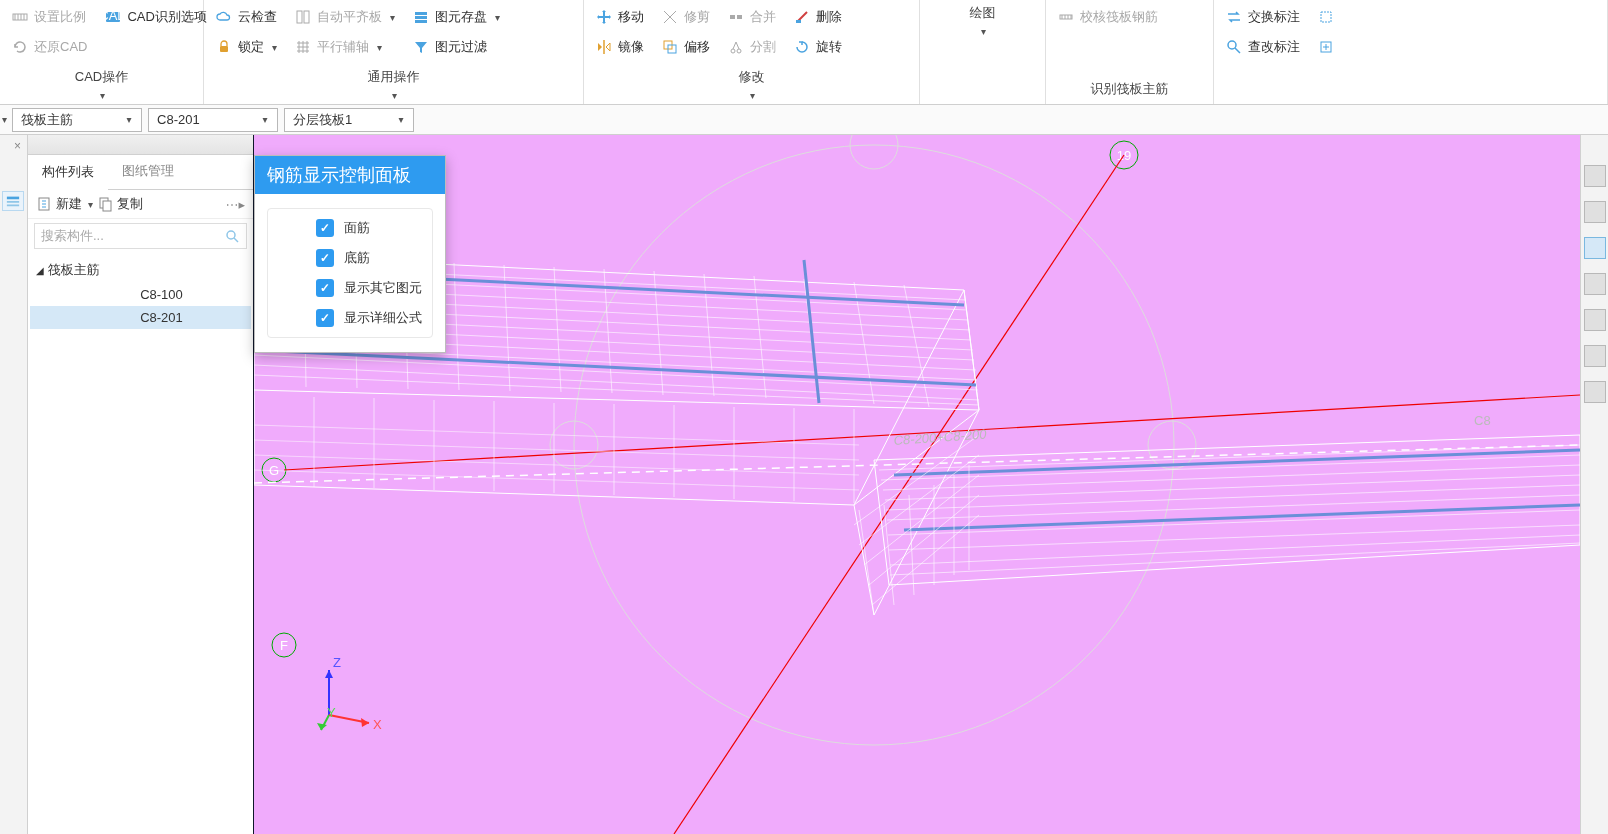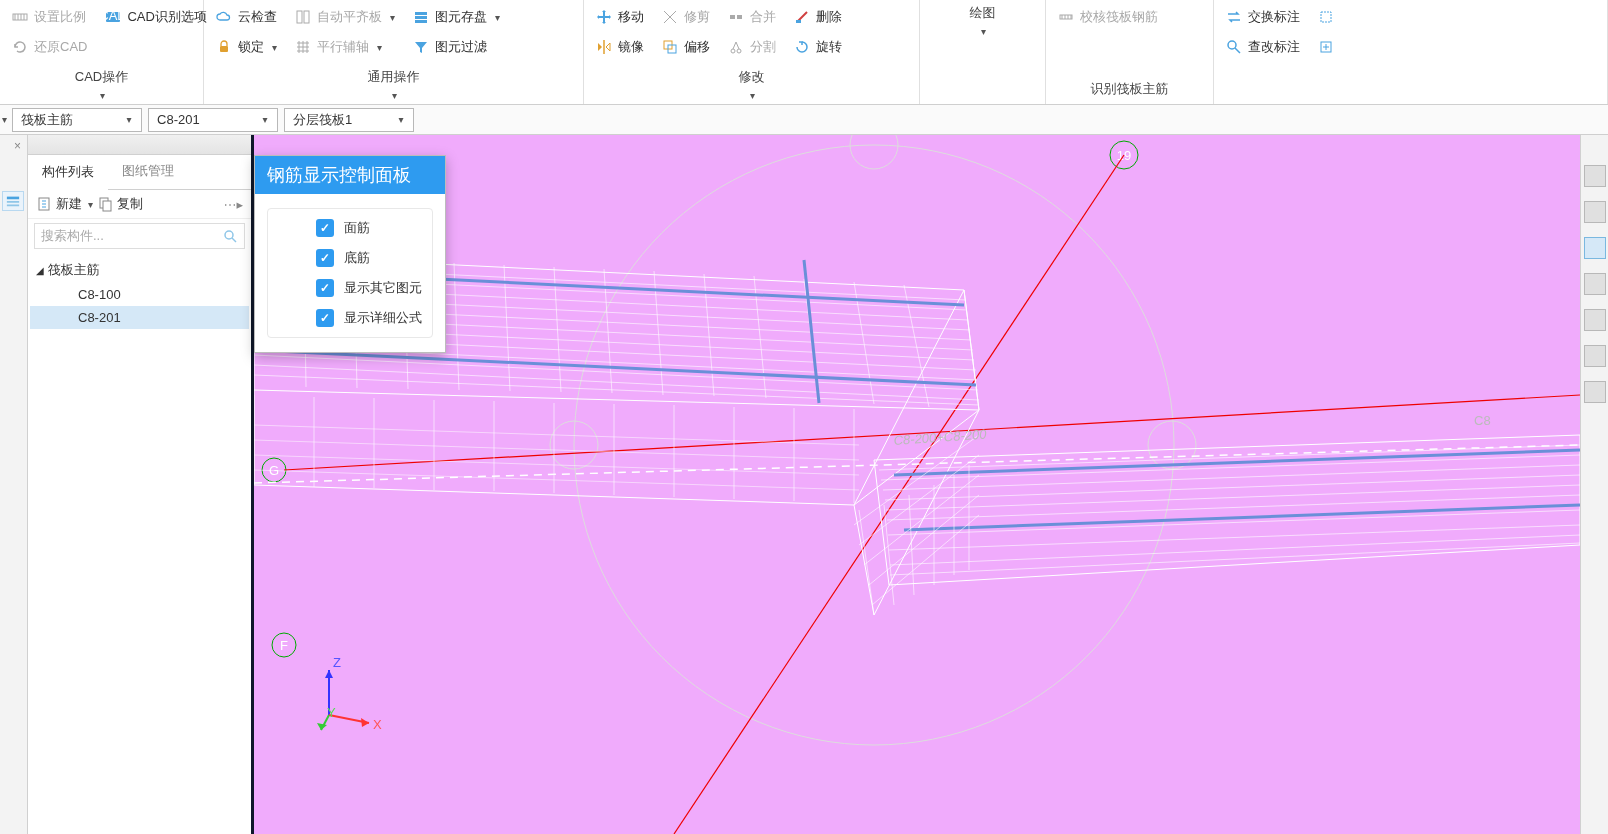--- a/index.html
+++ b/index.html
@@ -19,21 +19,21 @@
 
   .dropdown-row { display:flex; align-items:center; height:30px; border-bottom:1px solid #cfcfcf; background:#fafafa; }
   .combo { height:24px; border:1px solid #b8b8b8; background:#fff; display:flex; align-items:center; padding:0 4px 0 8px; margin:0 3px; min-width:130px; justify-content:space-between; }
   .combo .arrow { width:16px; text-align:center; color:#555; font-size:10px; }
 
   .workspace { display:flex; height:699px; }
   .left-gutter { width:28px; background:#f3f3f3; border-right:1px solid #d0d0d0; position:relative; }
   .close-x { position:absolute; top:4px; right:6px; color:#888; font-size:12px; cursor:pointer; }
   .gutter-icon { position:absolute; top:56px; left:2px; width:22px; height:20px; background:#eaf3fb; border:1px solid #b8d8f0; display:flex; align-items:center; justify-content:center; }
 
-  .side-panel { width:226px; background:#fff; border-right:3px solid #0f172a; display:flex; flex-direction:column; }
+  .side-panel { width:226px; background:#fff; border-right:1px solid #0f172a; display:flex; flex-direction:column;text-align:center; }
   .panel-header { height:20px; background:linear-gradient(#f0f0f0,#e4e4e4); border-bottom:1px solid #d0d0d0; }
   .tabs { display:flex; border-bottom:1px solid #d0d0d0; }
   .tab { padding:7px 14px; cursor:pointer; color:#888; }
   .tab.active { color:#333; font-weight:500; background:#fff; border-bottom:2px solid #fff; position:relative; top:1px; }
   .toolbar { display:flex; align-items:center; padding:5px 8px; gap:4px; border-bottom:1px solid #eee; }
   .tbtn { display:flex; align-items:center; gap:4px; cursor:pointer; }
   .more { margin-left:auto; color:#888; }
   .search { margin:4px 6px; border:1px solid #ddd; height:26px; display:flex; align-items:center; padding:0 6px; color:#aaa; justify-content:space-between; }
   .tree { padding:4px 2px; }
   .tree-parent { display:flex; align-items:center; gap:4px; padding:4px 6px; font-weight:500; }

